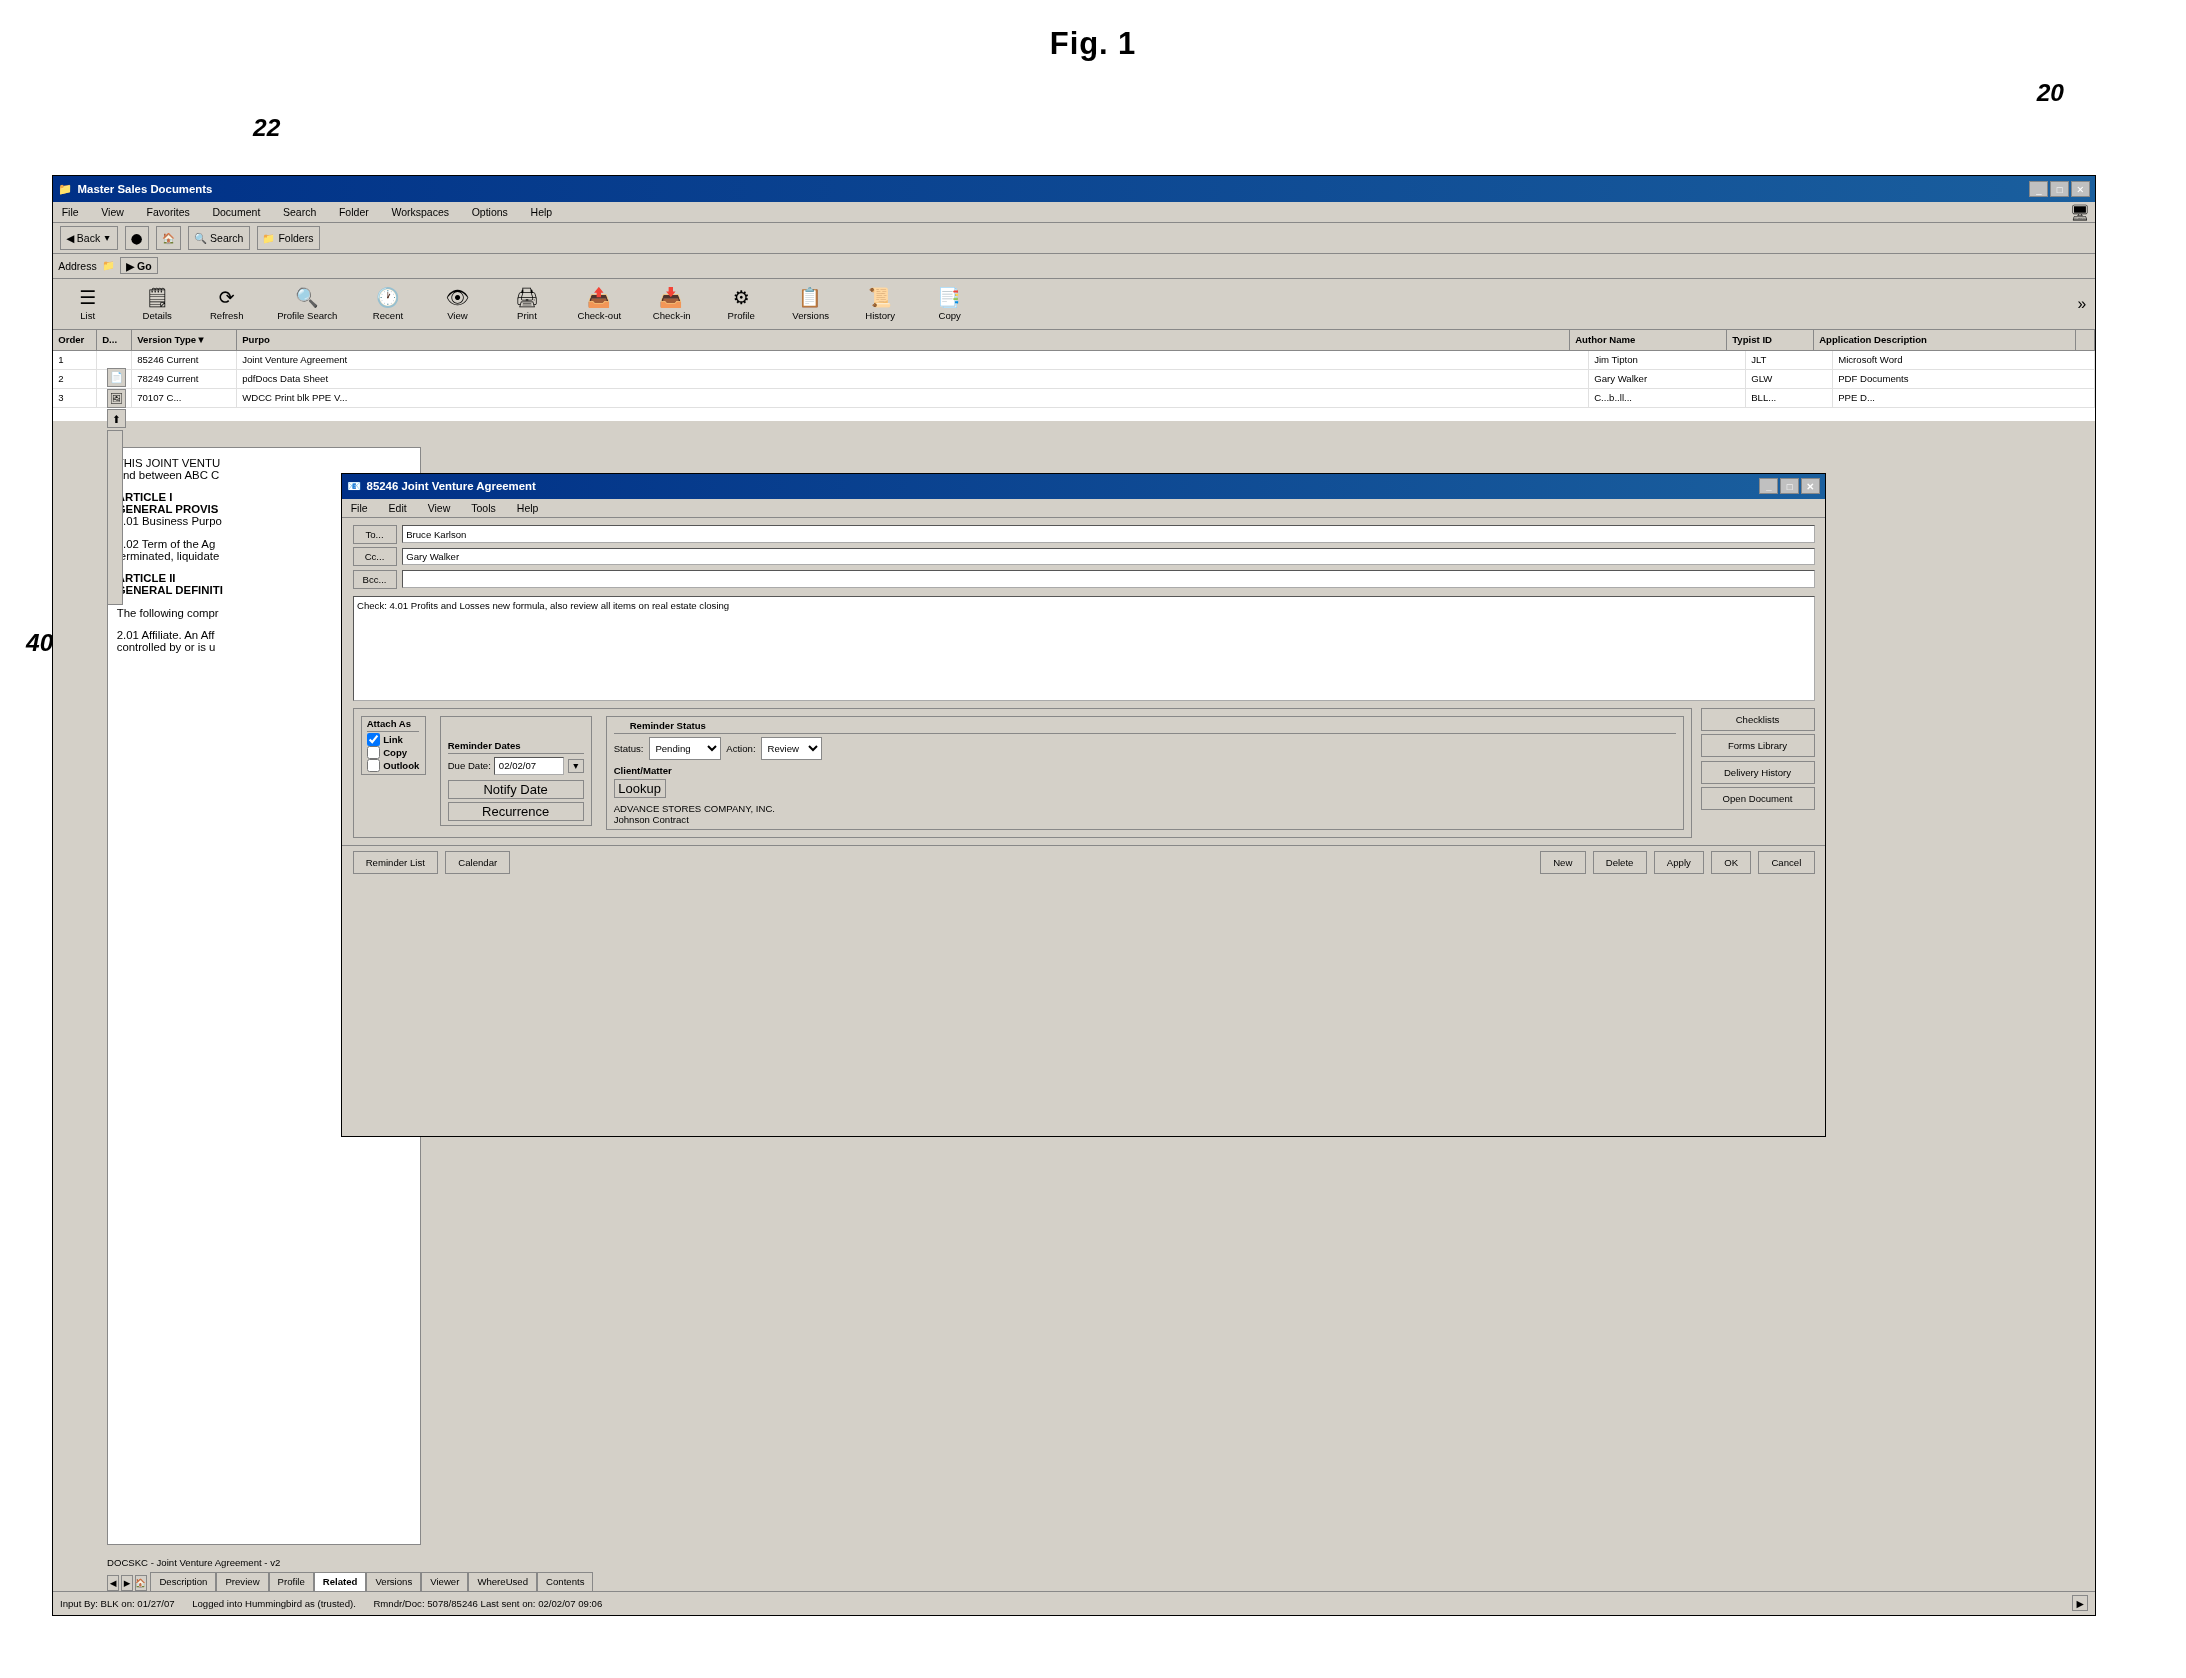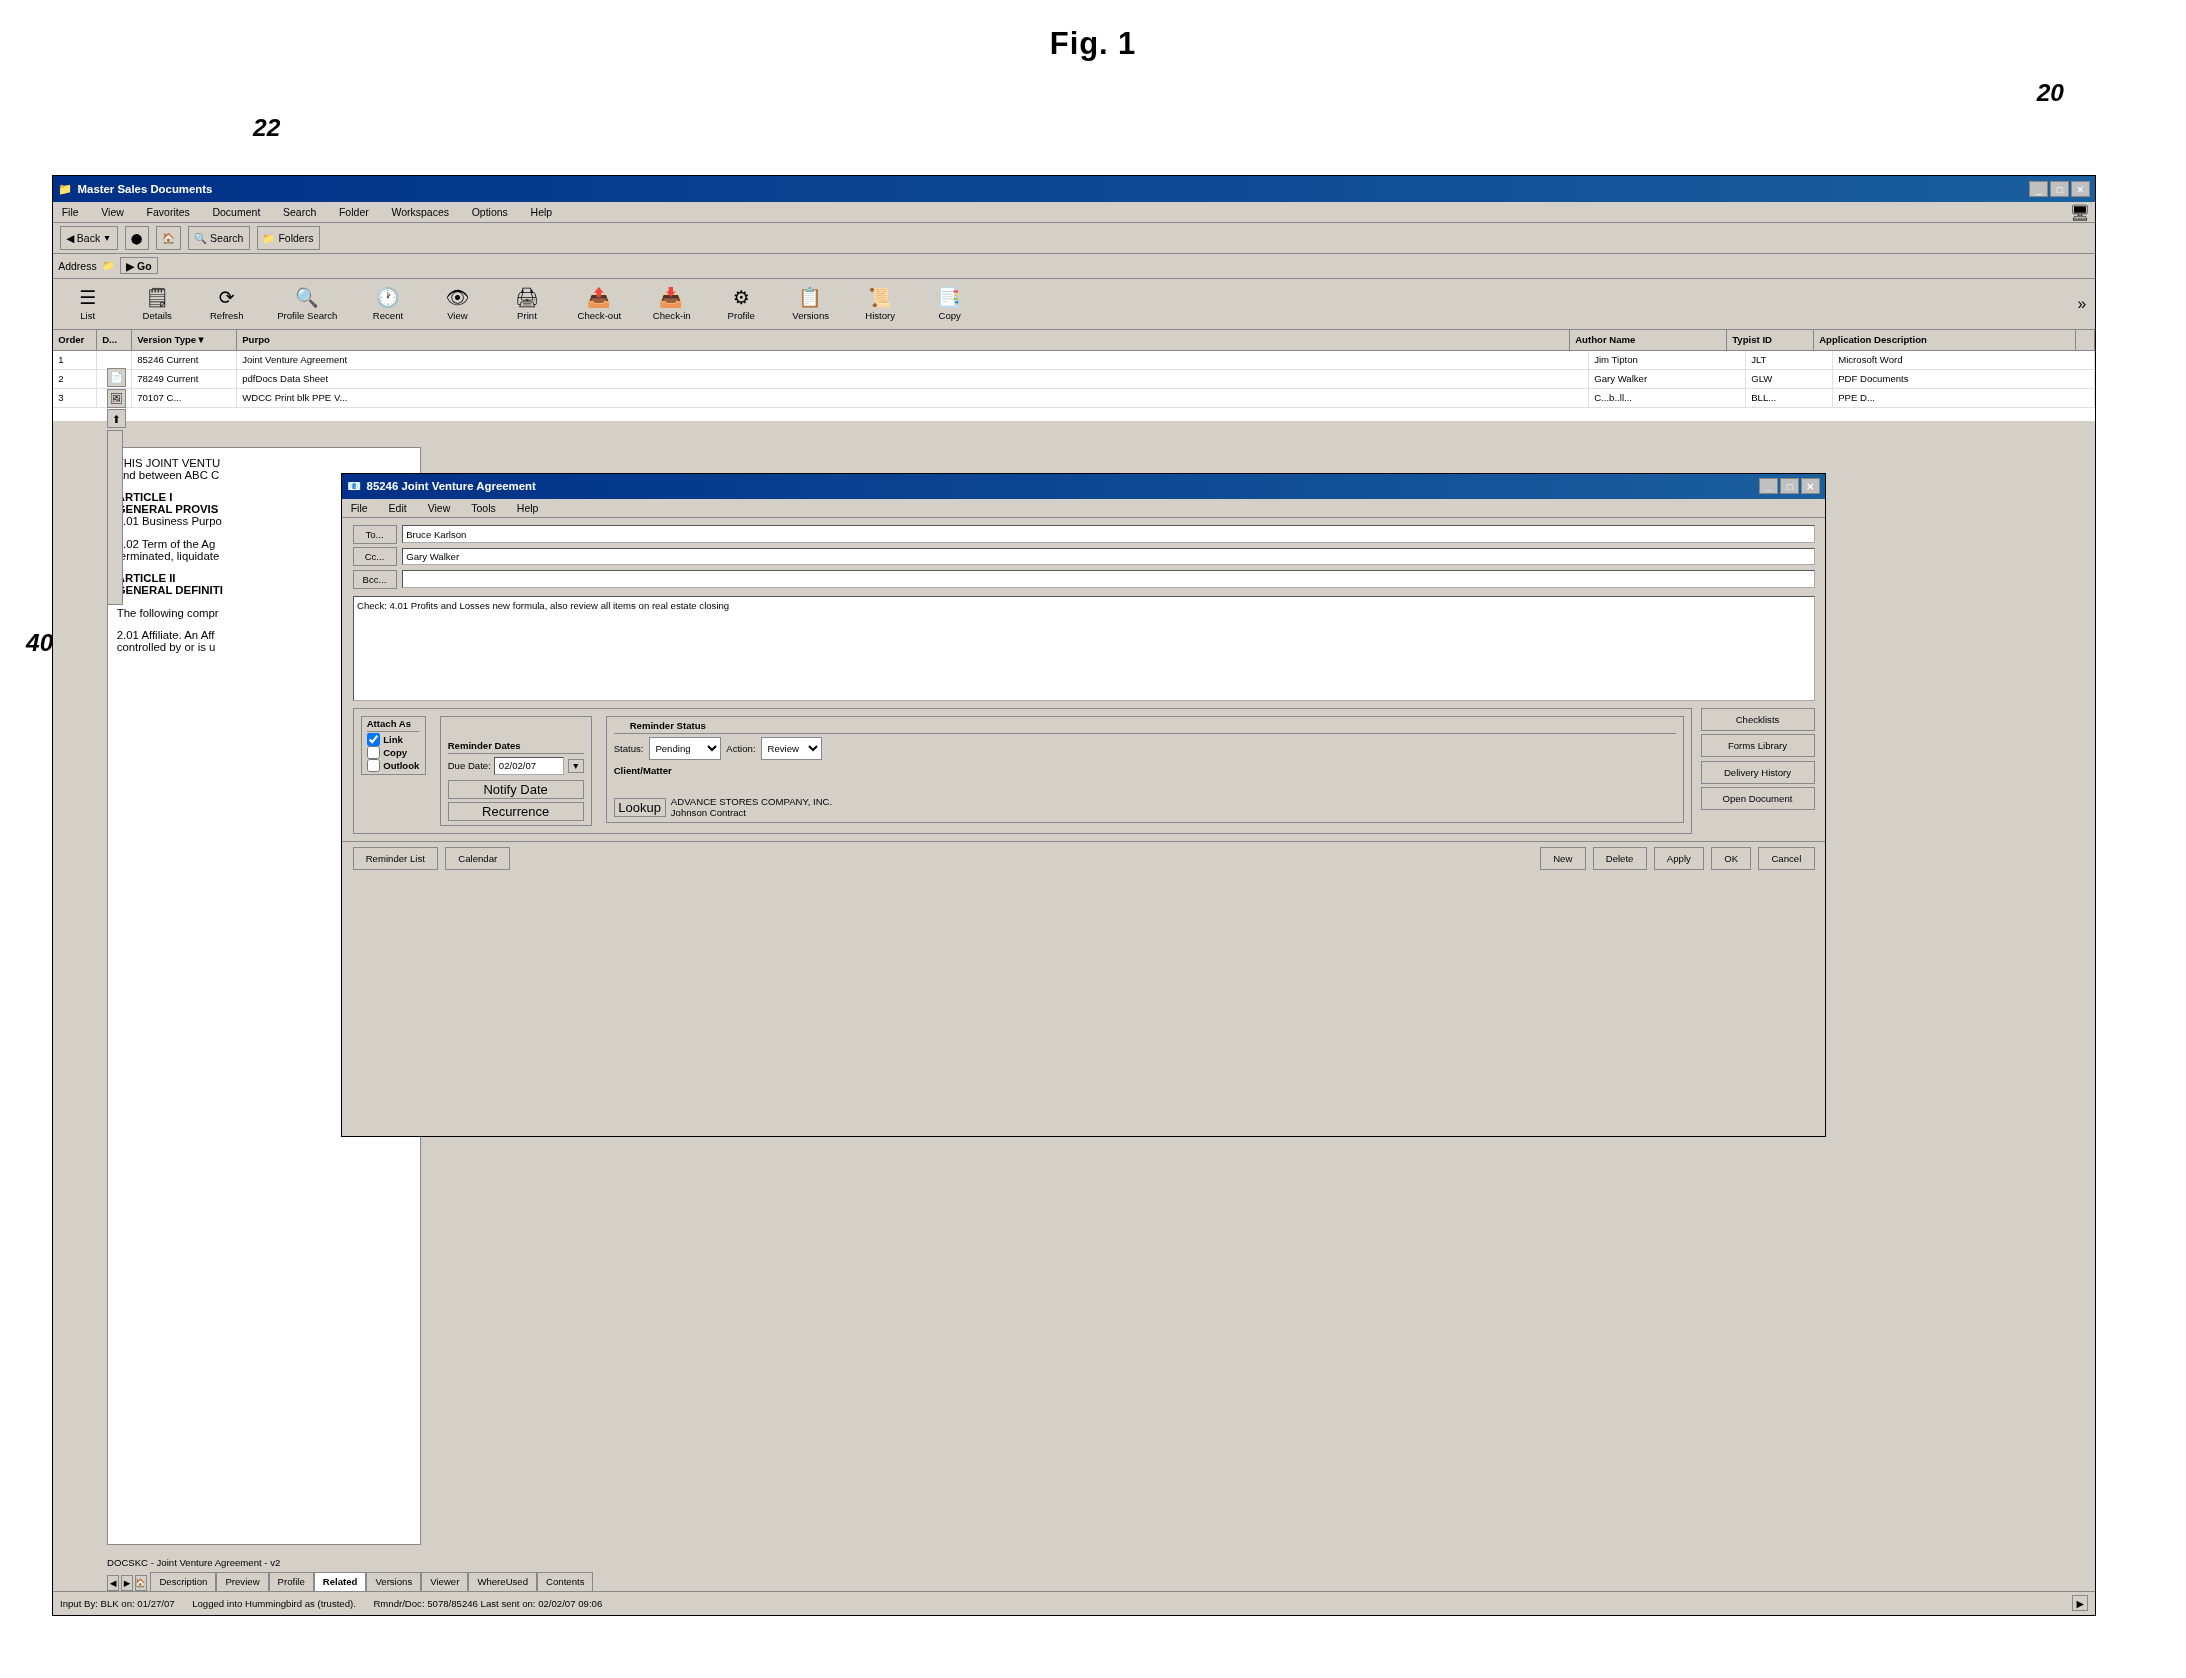--- a/index.html
+++ b/index.html
@@ -750,21 +750,21 @@
                   <option>Completed</option>
                 </select>
                 <span style="font-size:9.6px;">Action:</span>
                 <select class="status-select">
                   <option>Review</option>
                   <option>Approve</option>
                 </select>
               </div>
               <div style="margin-top:5.2px;">
                 <span style="font-size:9.6px;font-weight:bold;">Client/Matter</span>
-                <div style="display:flex;align-items:center;gap:5.2px;margin-top:20px;">
+                <div style="display:flex;align-items:flex-start;gap:5.2px;margin-top:3px;flex-direction:column;">
                   <div class="small-btn" style="width:52px;">Lookup</div>
                   <div style="display:flex;flex-direction:column;">
                     <span style="font-size:9.6px;">ADVANCE STORES COMPANY, INC.</span>
                     <span style="font-size:9.6px;">Johnson Contract</span>
                   </div>
                 </div>
               </div>
             </div>
           </div>
         </div>

